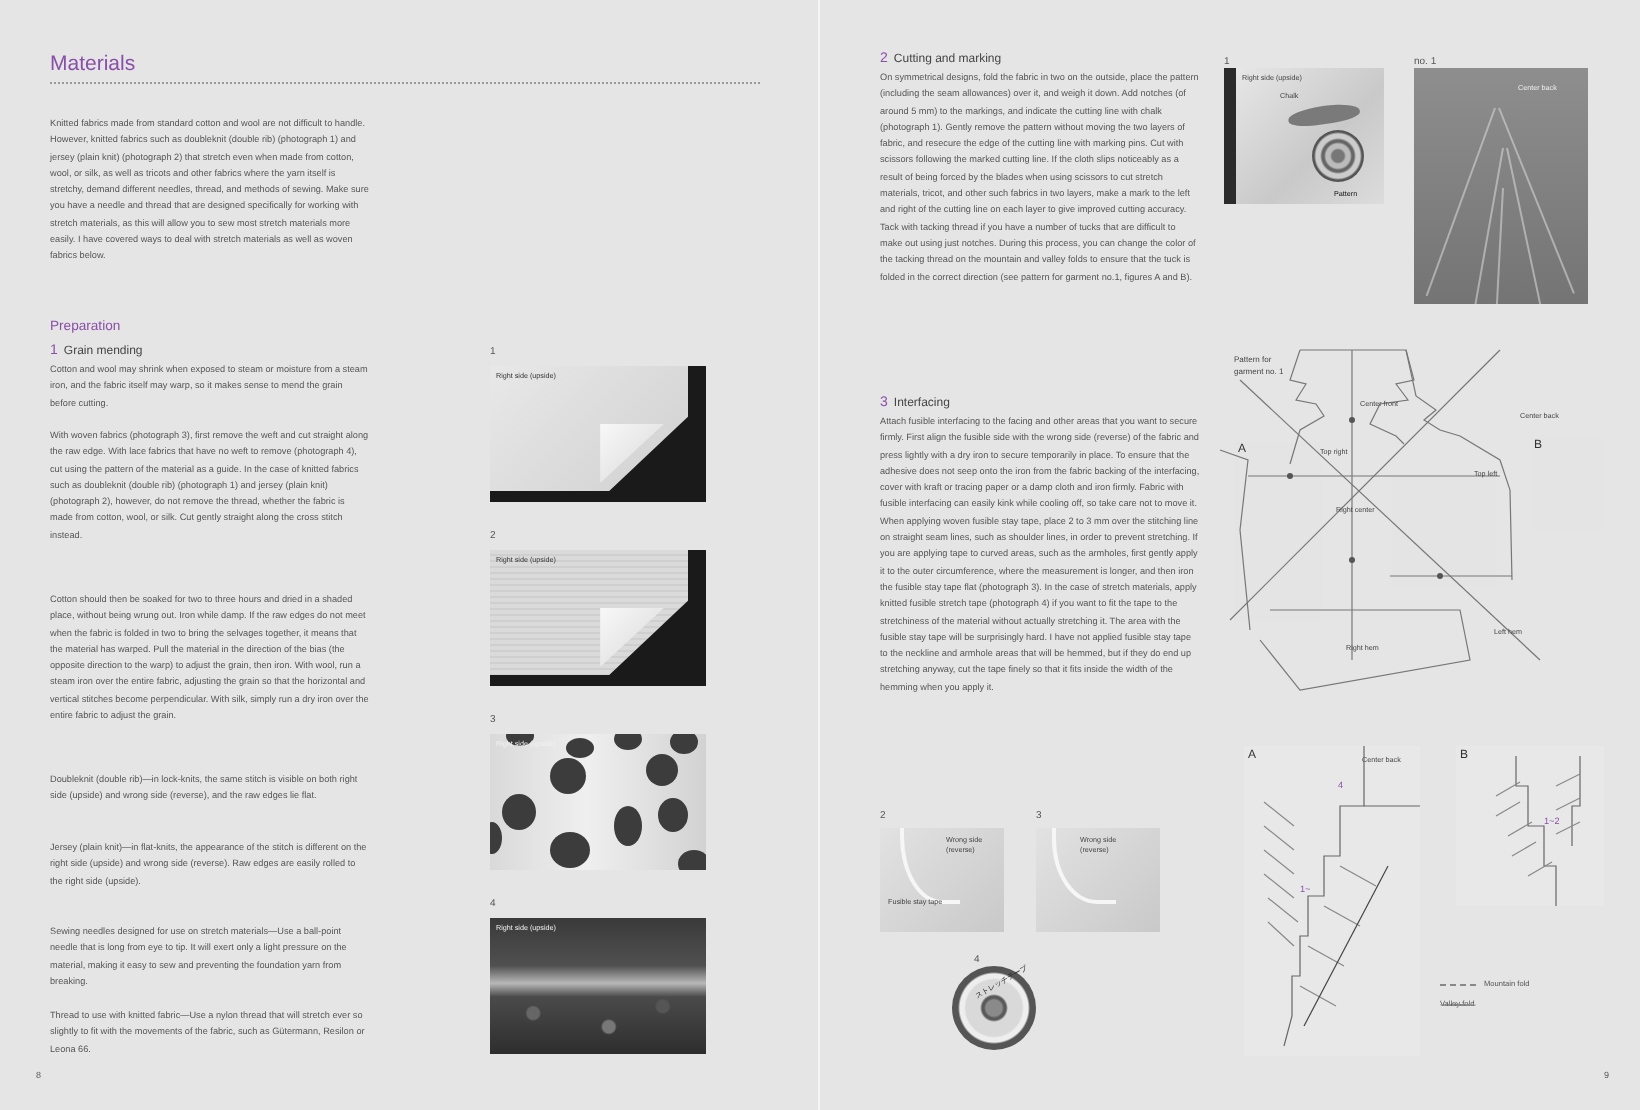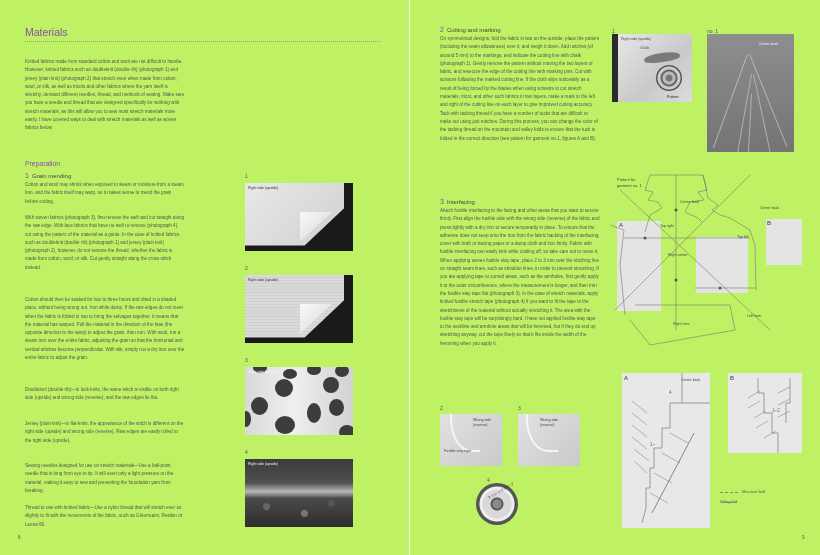--- a/index.html
+++ b/index.html
@@ -1,19 +1,19 @@
 <!DOCTYPE html>
 <html><head>
 <meta charset="utf-8">
 <style>
   * { box-sizing: border-box; margin: 0; padding: 0; }
   html, body { width: 820px; height: 555px; background: #ffffff; overflow: hidden; }
   body { position: relative; font-family: "Liberation Sans", sans-serif; color: #4a4a4a; }
 
-  .page { position: absolute; top: 0; height: 555px; background: #bef264; }
+  .page { position: absolute; top: 0; height: 555px; background: #e5e5e5; }
   .page-left { left: 0; width: 410px; }
   .page-right { left: 410px; width: 410px; }
   .gutter { position: absolute; left: 409px; top: 0; width: 2px; height: 555px;
     background: linear-gradient(to right, #f3f3f3, #fafafa); }
 
   .title { position: absolute; left: 25px; top: 26px; font-size: 10.5px; color: #8a4fa8; }
   .title-rule { position: absolute; left: 25px; top: 41px; width: 355px; height: 0;
     border-top: 1px dotted #9a9a9a; }
 
   .para { position: absolute; font-size: 4.6px; line-height: 8.3px; color: #555; }

